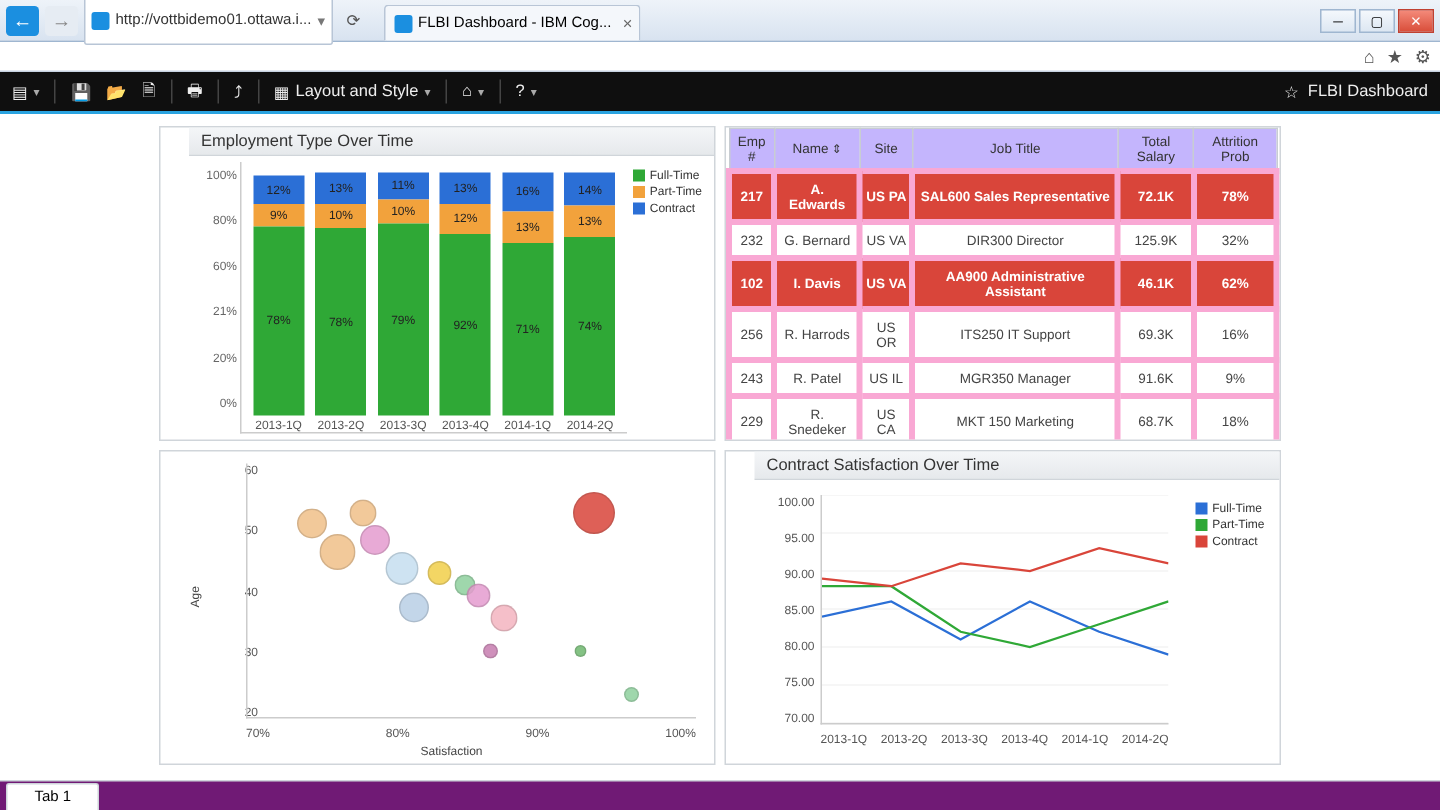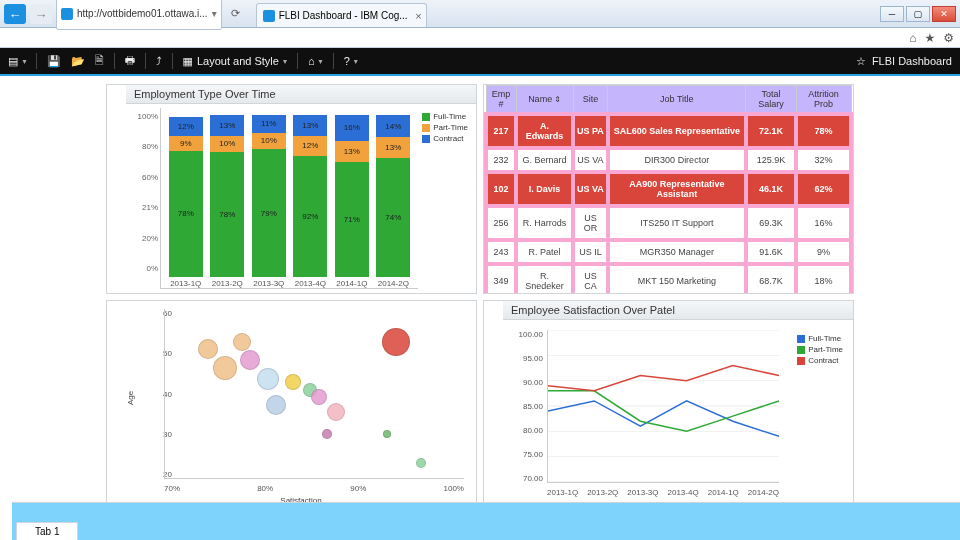--- a/index.html
+++ b/index.html
@@ -50,21 +50,21 @@
   .scatter-plot { position:absolute; left:34px; right:8px; top:4px; bottom:26px; border-left:1px solid #ccc; border-bottom:1px solid #ccc; }
   .scatter-axis-x { position:absolute; left:34px; right:8px; bottom:12px; display:flex; justify-content:space-between; font-size:8px; color:#555; }
   .axis-label-y { position:absolute; left:0; top:50%; transform:rotate(-90deg) translate(0,-50%); transform-origin:left top; font-size:8px; color:#444; }
   .axis-label-x { position:absolute; left:50%; bottom:0; transform:translateX(-50%); font-size:8px; color:#444; }
   .bubble { position:absolute; border-radius:50%; opacity:0.85; border:1px solid rgba(0,0,0,0.15); }
   .line-chart { position:relative; width:100%; height:100%; }
   .line-plot { position:absolute; left:40px; right:70px; top:6px; bottom:22px; border-left:1px solid #ccc; border-bottom:1px solid #ccc; }
   .line-y { position:absolute; left:0; top:6px; bottom:22px; width:38px; display:flex; flex-direction:column; justify-content:space-between; align-items:flex-end; font-size:8px; color:#555; padding-right:2px; }
   .line-x { position:absolute; left:40px; right:70px; bottom:8px; display:flex; justify-content:space-between; font-size:8px; color:#555; }
   .line-legend { position:absolute; right:2px; top:6px; font-size:8px; }
-  .bottom-tabs { position:absolute; left:12px; right:0; bottom:0; height:38px; background:#7dd3fc; border-top:1px solid #cfd5db; display:flex; align-items:flex-end; padding:0 4px; }
+  .bottom-tabs { position:absolute; left:0; right:0; bottom:0; height:20px; background:#701a75; border-top:1px solid #cfd5db; display:flex; align-items:flex-end; padding:0 4px; }
   .bottom-tab { background:#fff; border:1px solid #cfd5db; border-bottom:none; padding:3px 18px; font-size:10px; cursor:pointer; border-radius:2px 2px 0 0; }
 </style>
 </head>
 <body>
 
 <div class="browser-chrome">
   <div class="nav-btn nav-back">←</div>
   <div class="nav-btn nav-fwd">→</div>
   <div class="url-bar">
     <span class="url-icon"></span>
@@ -226,42 +226,42 @@
               <td>G. Bernard</td>
               <td>US VA</td>
               <td>DIR300 Director</td>
               <td>125.9K</td>
               <td>32%</td>
             </tr>
             <tr class="row-hl">
               <td>102</td>
               <td>I. Davis</td>
               <td>US VA</td>
-              <td>AA900 Representative Assistant</td>
+              <td>AA900 Administrative Assistant</td>
               <td>46.1K</td>
               <td>62%</td>
             </tr>
             <tr>
               <td>256</td>
               <td>R. Harrods</td>
               <td>US OR</td>
               <td>ITS250 IT Support</td>
               <td>69.3K</td>
               <td>16%</td>
             </tr>
             <tr>
               <td>243</td>
               <td>R. Patel</td>
               <td>US IL</td>
               <td>MGR350 Manager</td>
               <td>91.6K</td>
               <td>9%</td>
             </tr>
             <tr>
-              <td>349</td>
+              <td>229</td>
               <td>R. Snedeker</td>
               <td>US CA</td>
               <td>MKT 150 Marketing</td>
               <td>68.7K</td>
               <td>18%</td>
             </tr>
           </tbody>
       </table>
     </div>
   </div>
@@ -298,21 +298,21 @@
             <div>80%</div>
             <div>90%</div>
             <div>100%</div>
           </div>
         <div class="axis-label-x">Satisfaction</div>
       </div>
     </div>
   </div>
 
   <div class="panel">
-    <div class="panel-title">Employee Satisfaction Over Patel</div>
+    <div class="panel-title">Contract Satisfaction Over Time</div>
     <div class="panel-body">
       <div class="line-chart">
         <div class="line-y" id="line-y">
             <div>100.00</div>
             <div>95.00</div>
             <div>90.00</div>
             <div>85.00</div>
             <div>80.00</div>
             <div>75.00</div>
             <div>70.00</div>

